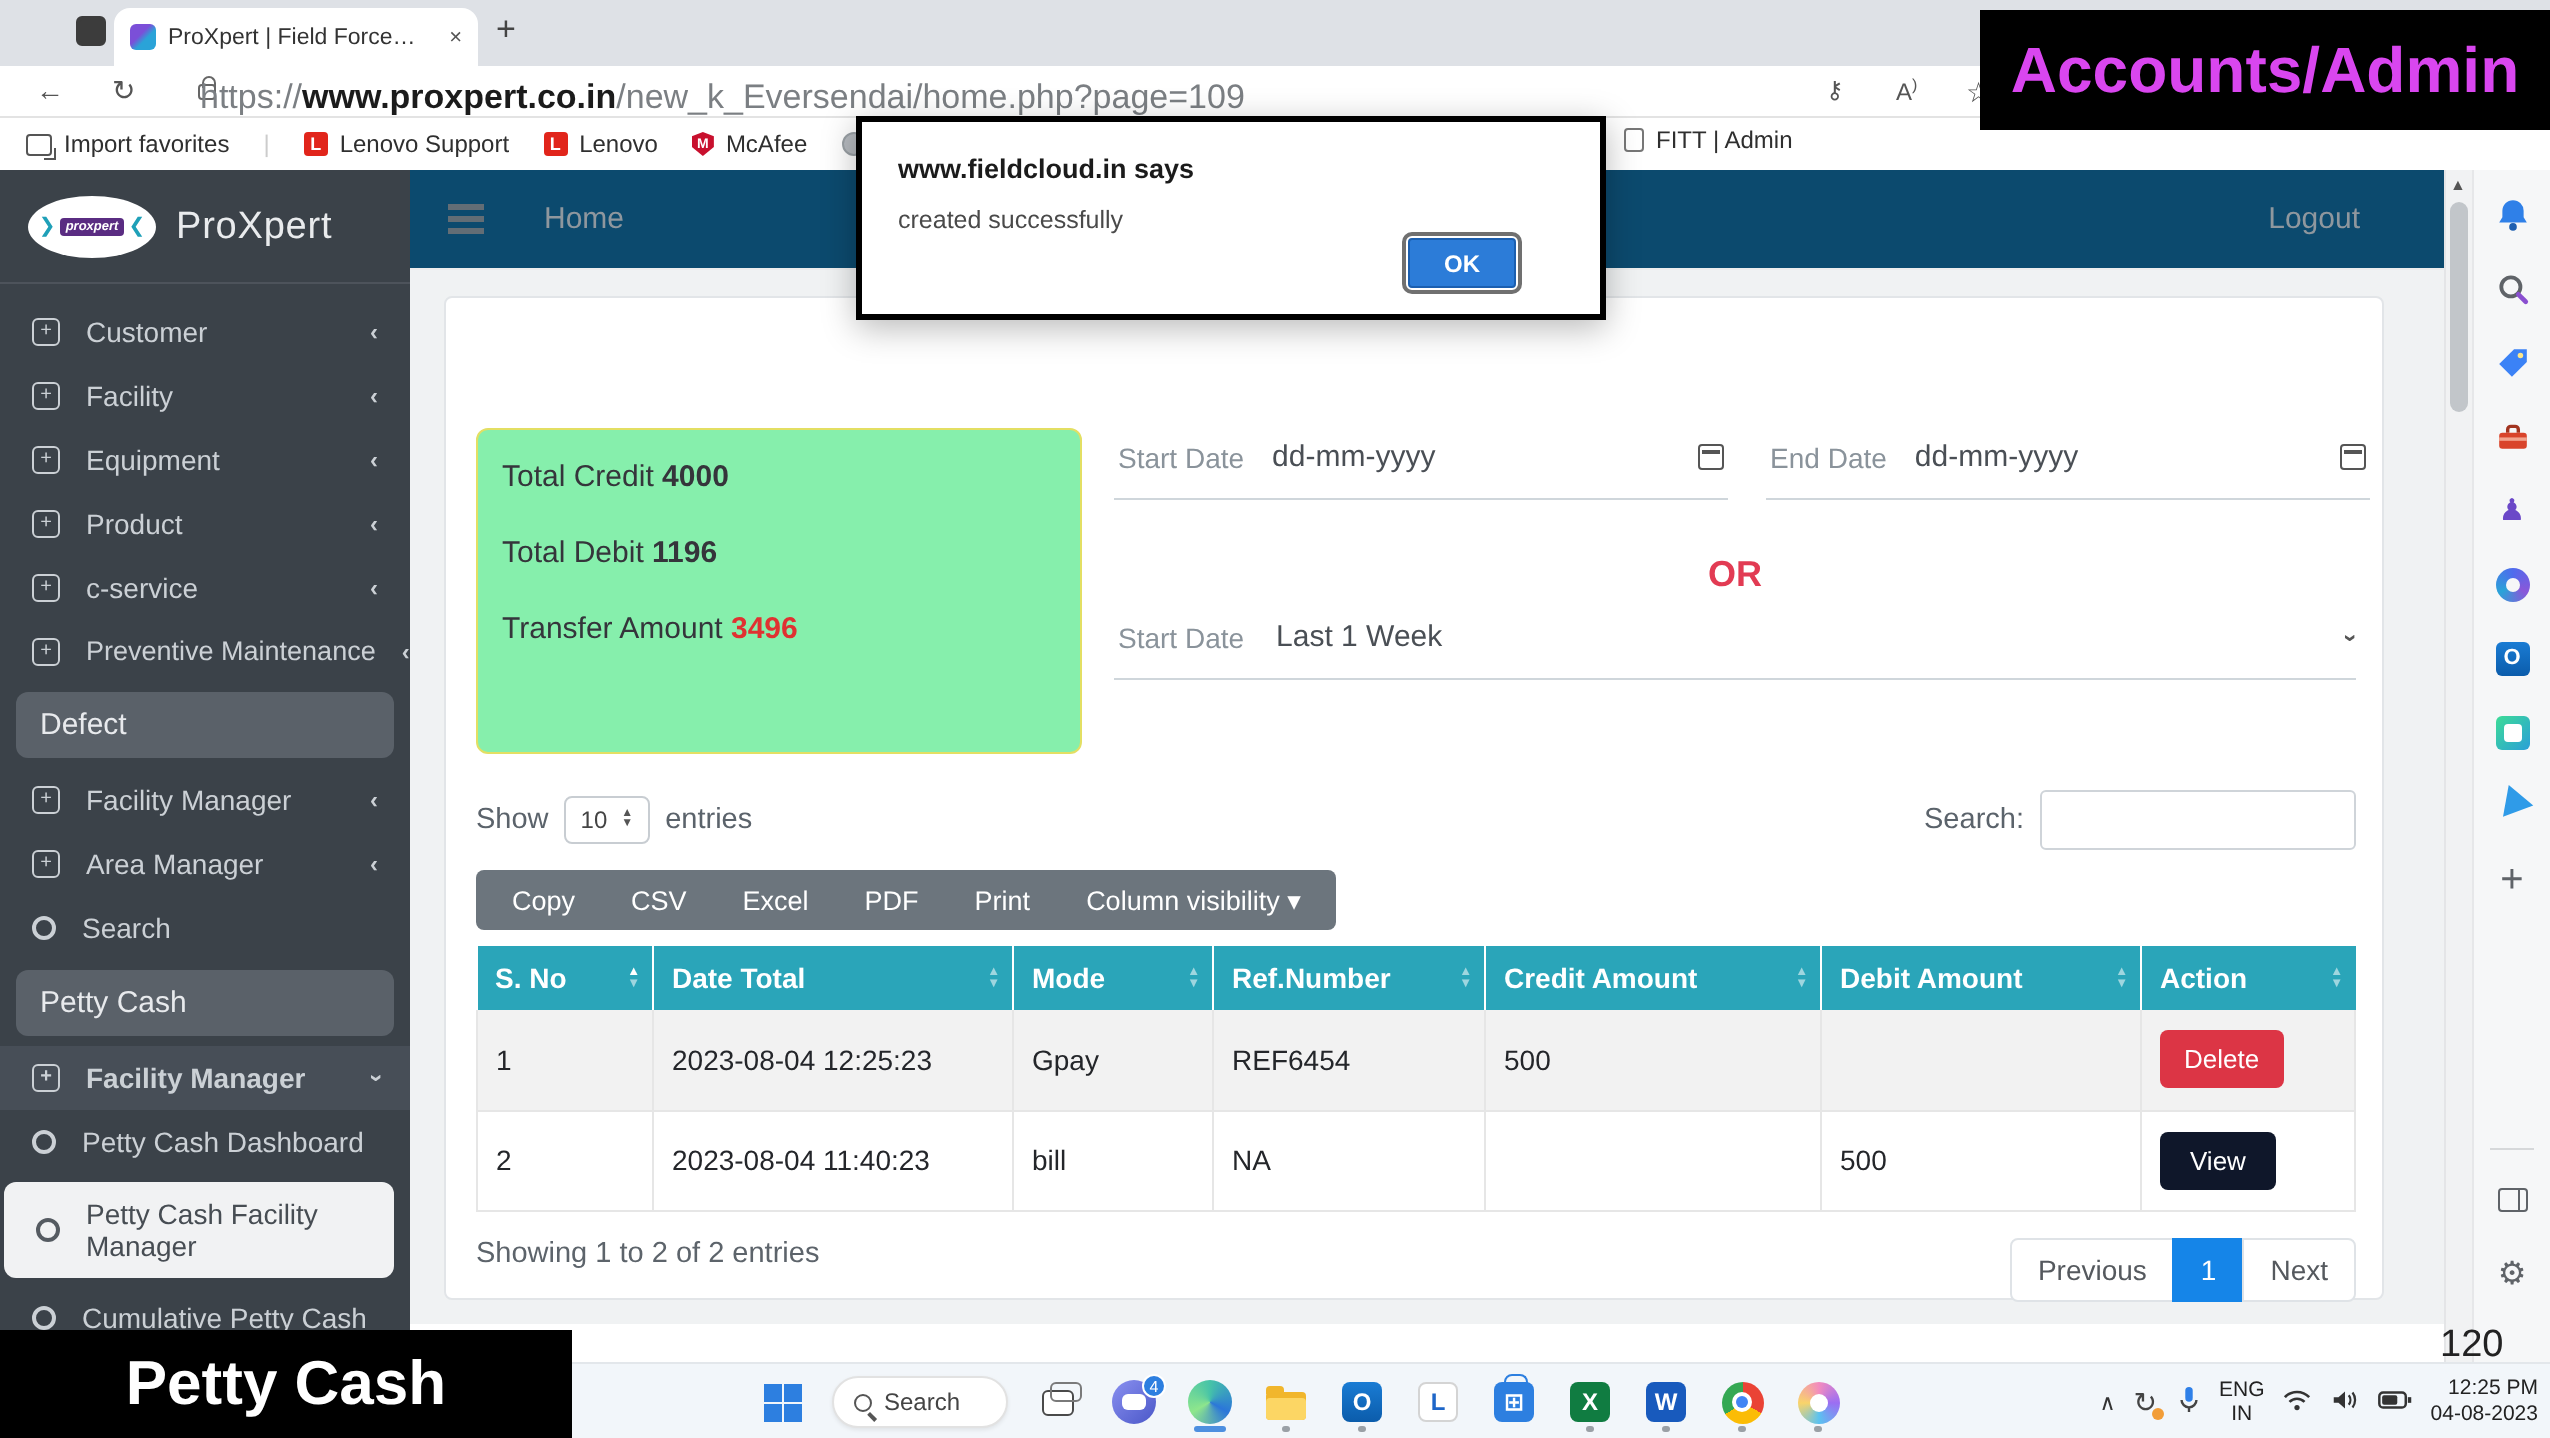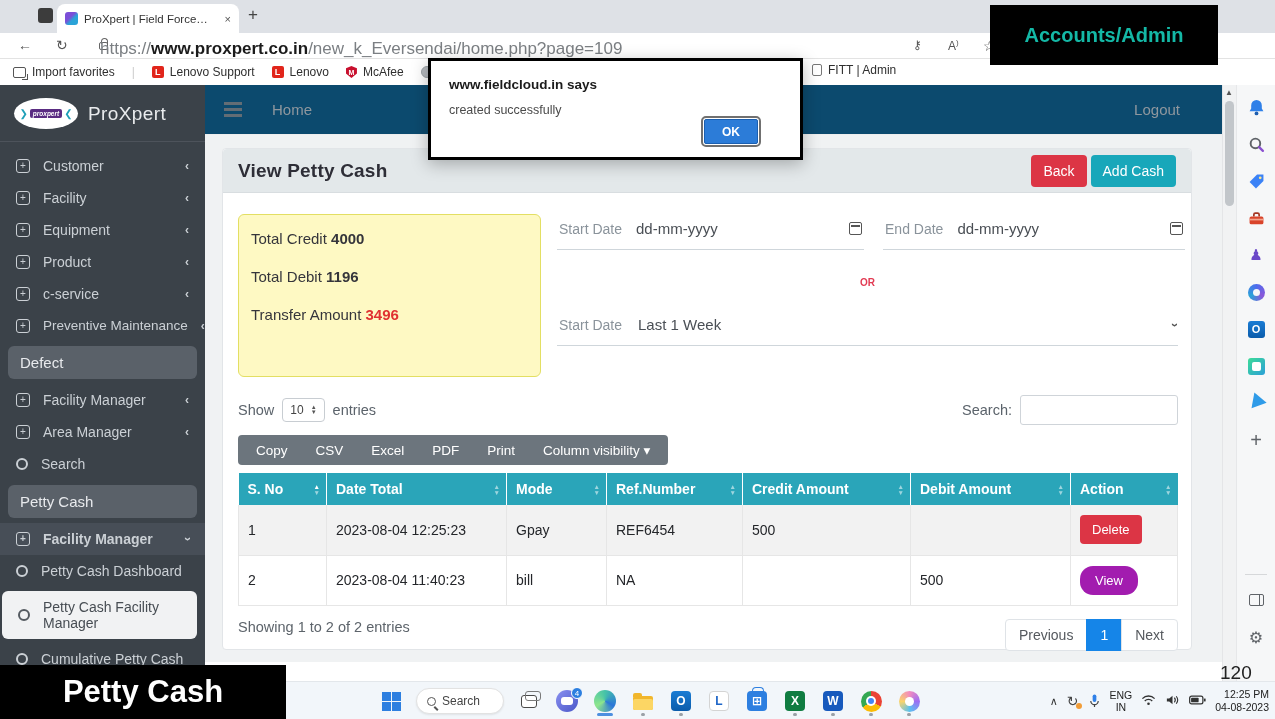--- a/index.html
+++ b/index.html
@@ -84,34 +84,34 @@
 
   .content { position:absolute; left:205px; top:135px; width:1017px; height:527px; background:#f0f2f3; z-index:1; }
   .card { position:absolute; left:17px; top:13px; width:970px; height:502px; background:#fff; border:1px solid #e2e5e8; border-radius:4px; }
   .card-header { height:44px; background:#e3e8ea; border-bottom:1px solid #d8dde0; border-radius:4px 4px 0 0; display:flex; align-items:center; padding:0 15px; }
   .page-title { font-size:19px; font-weight:bold; color:#2e2e37; letter-spacing:.2px; }
   .hdr-btns { margin-left:auto; display:flex; gap:4px; }
   .btn { border:none; border-radius:4px; color:#fff; font-size:14px; padding:8px 12px; cursor:pointer; }
   .btn-back { background:#dc3545; }
   .btn-add { background:#18a7ba; }
 
-  .summary { position:absolute; left:15px; top:65px; width:303px; height:163px; background:#fef9c3; border:1px solid #e3df63; border-radius:6px; padding:15px 12px; }
+  .summary { position:absolute; left:15px; top:65px; width:303px; height:163px; background:#86efac; border:1px solid #e3df63; border-radius:6px; padding:15px 12px; }
   .sum-line { font-size:15px; color:#35353b; margin-bottom:21px; }
   .sum-val { font-weight:bold; }
   .sum-val.red { color:#e03131; }
 
   .filters { position:absolute; left:334px; top:65px; width:621px; }
   .date-row { display:flex; gap:19px; }
   .date-field { flex:1; display:flex; align-items:center; gap:14px; border-bottom:1px solid #cfd6db; padding:6px 2px 12px; }
   .f-label { font-size:14px; color:#8a939b; white-space:nowrap; }
   .f-input { border:none; outline:none; flex:1; font-size:15px; color:#4a4f55; font-family:inherit; background:transparent; min-width:10px; }
   .f-input::placeholder { color:#4a4f55; opacity:1; }
   .cal-icon { width:13px; height:13px; border:1.5px solid #555; border-radius:2px; position:relative; flex:none; }
   .cal-icon::before { content:""; position:absolute; left:1px; right:1px; top:2px; border-top:2px solid #555; }
-  .or-sep { text-align:center; font-size:10px; font-weight:bold; color:#e23b53; margin:27px 0 24px; }
+  .or-sep { text-align:center; font-size:18px; font-weight:bold; color:#e23b53; margin:27px 0 8px; }
   .range-row { display:flex; align-items:center; gap:16px; border-bottom:1px solid #cfd6db; padding:4px 2px 12px; }
   .range-val { font-size:15px; color:#4a4f55; }
   .sel-caret { margin-left:auto; font-size:12px; color:#555; display:inline-block; transform:rotate(-90deg); font-weight:bold; }
 
   .table-zone { position:absolute; left:15px; top:246px; width:940px; }
   .lenrow { display:flex; align-items:center; margin-bottom:10px; }
   .len-left { display:flex; align-items:center; gap:8px; font-size:14.5px; color:#5b636b; }
   .len-select { display:inline-flex; align-items:center; gap:7px; border:1px solid #c8cdd2; border-radius:4px; padding:4px 7px; font-size:12px; color:#444; }
   .spin { display:flex; flex-direction:column; font-size:6px; line-height:5px; color:#555; }
   .srch { margin-left:auto; display:flex; align-items:center; gap:8px; font-size:14.5px; color:#5b636b; }
@@ -121,21 +121,21 @@
   .exp-btn { background:transparent; border:none; color:#fff; font-size:13.5px; padding:7px 14px; cursor:pointer; }
 
   table.dt { width:100%; border-collapse:collapse; }
   .dt th { background:#2aa5b9; color:#fff; font-size:14px; font-weight:bold; text-align:left; padding:8px 9px; border-left:1px solid rgba(255,255,255,.45); position:relative; }
   .dt th:first-child { border-left:none; }
   .sort { position:absolute; right:6px; top:50%; transform:translateY(-50%); display:flex; flex-direction:column; font-size:6.5px; line-height:5.5px; color:rgba(255,255,255,.55); }
   .sort .on { color:#fff; }
   .dt td { font-size:14px; color:#24262a; padding:0 9px; height:50px; border:1px solid #e6e6e6; border-top:none; }
   .dt tr.odd td { background:#f2f2f2; }
   .btn-del { background:#dc3545; padding:7px 12px; font-size:13px; }
-  .btn-view { background:#a21caf; padding:7px 15px; font-size:13px;border-radius:13px; }
+  .btn-view { background:#0f172a; padding:7px 15px; font-size:13px; }
 
   .tfoot { display:flex; align-items:flex-start; margin-top:13px; }
   .tf-info { font-size:14.5px; color:#5d646b; }
   .pg { margin-left:auto; display:flex; }
   .pg-btn { border:1px solid #dfe3e7; background:#fff; color:#55595e; font-size:14px; padding:7px 13px; margin-left:-1px; cursor:pointer; }
   .pg-btn:first-child { border-radius:4px 0 0 4px; }
   .pg-btn:last-child { border-radius:0 4px 4px 0; }
   .pg-btn.current { background:#1585e8; border-color:#1585e8; color:#fff; }
 
   
@@ -173,21 +173,21 @@
 
   .tb-right { position:absolute; right:6px; top:0; height:38px; display:flex; align-items:center; gap:9px; font-size:11px; color:#333; }
   .up-chev { font-size:11px; color:#333; }
   .sync { position:relative; font-size:14px; color:#444; }
   .sync::after { content:""; position:absolute; right:-3px; bottom:0; width:6px; height:6px; background:#f29d38; border-radius:50%; }
   .lang { text-align:center; font-size:10.5px; line-height:1.15; color:#222; }
   .clock { text-align:right; font-size:10.5px; line-height:1.25; color:#222; }
   .page-num { position:absolute; left:1220px; top:662px; font-size:19px; color:#222; z-index:95; }
 
   
-  .ov-tr { position:absolute; left:990px; top:5px; width:228px; height:60px; background:#000; color:#14b8a6; font-size:20px; font-weight:bold; display:flex; align-items:center; justify-content:center; z-index:100; }
+  .ov-tr { position:absolute; left:990px; top:5px; width:285px; height:60px; background:#000; color:#d946ef; font-size:32px; font-weight:bold; display:flex; align-items:center; justify-content:center; z-index:100; }
   .ov-bl { position:absolute; left:0; top:665px; width:286px; height:54px; background:#000; color:#fff; font-size:31px; font-weight:bold; display:flex; align-items:center; justify-content:center; z-index:100; }
 </style>
 </head>
 <body>
 
 <div class="tabbar">
   <span class="tab-actions"></span>
   <div class="tab">
     <span class="favicon"></span>
     <span class="tab-title">ProXpert | Field Force Automation</span>
@@ -312,27 +312,20 @@
 </div>
 
 <div class="navbar">
   <span class="burger"></span>
   <span class="nav-home">Home</span>
   <span class="nav-logout">Logout</span>
 </div>
 
 <div class="content">
   <div class="card">
-    <div class="card-header">
-      <span class="page-title">View Petty Cash</span>
-      <span class="hdr-btns">
-        <button class="btn btn-back">Back</button>
-        <button class="btn btn-add">Add Cash</button>
-      </span>
-    </div>
 
     <div class="summary">
       <div class="sum-line"><span>Total Credit</span> <span class="sum-val">4000</span></div>
       <div class="sum-line"><span>Total Debit</span> <span class="sum-val">1196</span></div>
       <div class="sum-line"><span>Transfer Amount</span> <span class="sum-val red">3496</span></div>
     </div>
 
     <div class="filters">
       <div class="date-row">
         <div class="date-field">

